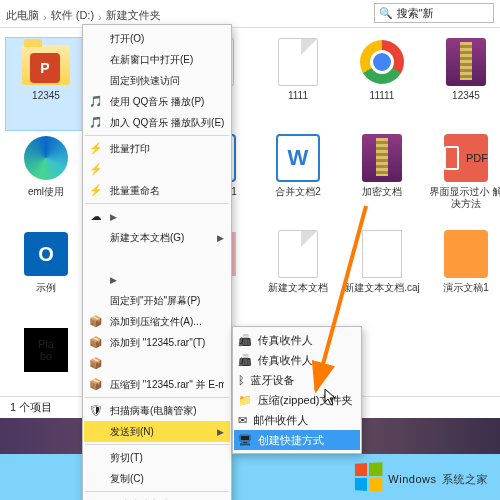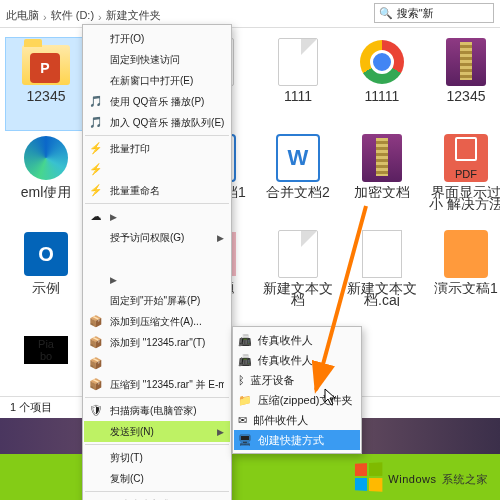--- a/index.html
+++ b/index.html
@@ -2,57 +2,57 @@
 <html><head>
 <meta charset="utf-8">
 <style>
 *{margin:0;padding:0;box-sizing:border-box;font-family:"Microsoft YaHei","Segoe UI",sans-serif;font-size:11px;color:#222}
 body{width:500px;height:500px;overflow:hidden;background:#fff;position:relative}
 .addr{height:28px;display:flex;align-items:flex-end;border-bottom:1px solid #ddd;padding:4px 6px;background:#fff}
 .crumb{color:#444}.sep{margin:0 4px;color:#888}
 .search{margin-left:auto;width:120px;height:20px;border:1px solid #bbb;padding:0 4px;color:#999;display:flex;align-items:center;gap:4px}
 .files{padding:10px 6px 0 6px;display:grid;grid-template-columns:repeat(6,80px);grid-auto-rows:92px;column-gap:4px;row-gap:4px}
 .file{display:flex;flex-direction:column;align-items:center;gap:4px;text-align:center;position:relative}
-.file .lbl{font-size:14px;line-height:12px;color:#333;max-width:76px;overflow:hidden}
+.file .lbl{font-size:10px;line-height:12px;color:#333;max-width:76px;overflow:hidden}
 .file.sel{background:#cce8ff;outline:1px solid #99d1ff}
 .ico{width:48px;height:48px;display:flex;align-items:center;justify-content:center;border-radius:4px;position:relative}
 .folder-ico{background:linear-gradient(#ffe9a8,#ffd44f);width:48px;height:40px;border-radius:3px;margin-top:6px;position:relative}
 .folder-ico::before{content:"";position:absolute;top:-6px;left:2px;width:18px;height:8px;background:#ffd658;border-radius:2px 2px 0 0}
 .ppt-badge{position:absolute;left:8px;top:8px;width:30px;height:30px;background:#d14424;border-radius:4px;color:#fff;font-size:14px;font-weight:bold;display:flex;align-items:center;justify-content:center}
 .edge-ico{width:44px;height:44px;border-radius:50%;background:conic-gradient(#0b67c9,#39c1d0 120deg,#47d68e 200deg,#0b67c9 360deg)}
 .outlook-ico{width:44px;height:44px;background:#0364b8;border-radius:4px;display:flex;align-items:center;justify-content:center;color:#fff;font-size:20px;font-weight:bold}
-.piano-ico{width:44px;height:28px;background:#000;color:#fff;font-size:8px;display:flex;flex-direction:column;align-items:center;justify-content:center}
+.piano-ico{width:44px;height:44px;background:#000;color:#fff;font-size:8px;display:flex;flex-direction:column;align-items:center;justify-content:center}
 .blank-ico{width:40px;height:48px;border:1px solid #ccc;background:#fff;border-radius:2px;position:relative}
 .blank-ico::after{content:"";position:absolute;top:0;right:0;border-width:8px;border-style:solid;border-color:#ddd #fff #fff #ddd}
 .chrome-ico{width:44px;height:44px;border-radius:50%;background:conic-gradient(#ea4335 0 120deg,#34a853 120deg 240deg,#fbbc05 240deg 360deg);display:flex;align-items:center;justify-content:center}
 .chrome-ico::after{content:"";width:18px;height:18px;border-radius:50%;background:#4285f4;border:3px solid #fff}
 .rar-ico{width:40px;height:48px;background:linear-gradient(#8e3a83,#5a2060);border-radius:3px;position:relative}
 .rar-ico::before{content:"";position:absolute;left:14px;top:4px;width:12px;height:38px;background:repeating-linear-gradient(#d9c06a 0 3px,#a98a3a 3px 6px)}
 .word-ico{width:44px;height:48px;border:2px solid #2b7cd3;border-radius:4px;color:#2b7cd3;display:flex;align-items:center;justify-content:center;font-size:22px;font-weight:bold;background:#fff}
-.pdf-ico{width:44px;height:48px;background:#e8604c;border-radius:4px;color:#fff;display:flex;flex-direction:column;align-items:center;justify-content:center;font-size:10px;gap:7px}
+.pdf-ico{width:44px;height:48px;background:#e8604c;border-radius:4px;color:#fff;display:flex;flex-direction:row;align-items:center;justify-content:center;font-size:10px;gap:7px}
 .pdf-ico .pg{width:22px;height:24px;border:2px solid #fff;border-radius:2px}
 .pink-ico{width:44px;height:44px;background:#f1b6c0;display:flex;align-items:center;justify-content:center}
 .pink-ico::after{content:"";width:10px;height:10px;background:#b34c5a}
 .caj-ico{width:40px;height:48px;background:#fff;border:1px solid #ccc}
 .video-ico{width:44px;height:48px;background:#ff9a3c;border-radius:4px}
 .ctx{position:absolute;top:24px;left:82px;width:150px;background:#fafafa;border:1px solid #bcbcbc;box-shadow:2px 3px 8px rgba(0,0,0,.25);padding:3px 1px;z-index:20}
 .ctx .it{display:flex;align-items:center;height:21px;padding:0 6px 0 4px;gap:6px;cursor:default}
-.ctx .it.hi{background:#bef264}
+.ctx .it.hi{background:#fde047}
 .ctx .sepline{height:1px;background:#d8d8d8;margin:2px 1px}
 .ctx .ic{width:16px;height:16px;display:flex;align-items:center;justify-content:center;font-size:11px}
 .ctx .txt{flex:1;font-size:10px;white-space:nowrap;overflow:hidden}
 .ctx .arr{font-size:9px;color:#555}
 .sub{position:absolute;top:326px;left:232px;width:130px;background:#fafafa;border:1px solid #bcbcbc;box-shadow:2px 3px 8px rgba(0,0,0,.25);padding:3px 1px;z-index:21}
 .sub .it{display:flex;align-items:center;height:20px;padding:0 6px 0 4px;gap:6px}
 .sub .it.hi{background:#3a9bf2;color:#fff}
 .sub .it.hi .txt{color:#fff}
 .arrow{position:absolute;top:200px;left:312px;z-index:25;pointer-events:none}
 .status{position:absolute;bottom:82px;left:0;width:100%;height:22px;border-top:1px solid #ddd;background:#fff;display:flex;align-items:center;padding:0 10px;font-size:11px;color:#444}
 .deco{position:absolute;bottom:46px;left:0;width:100%;height:36px;background:linear-gradient(90deg,#4a365f,#7a5a6b,#3b2f4a)}
-.brand{position:absolute;bottom:0;left:0;width:100%;height:46px;background:#84cc16;display:flex;align-items:center;justify-content:flex-end;padding:0 12px;gap:6px}
+.brand{position:absolute;bottom:0;left:0;width:100%;height:46px;background:#7dd3fc;display:flex;align-items:center;justify-content:flex-end;padding:0 12px;gap:6px}
 .brand .winlogo{width:28px;height:28px;display:grid;grid-template-columns:1fr 1fr;grid-template-rows:1fr 1fr;gap:2px;transform:perspective(60px) rotateY(-12deg)}
 .brand .winlogo div:nth-child(1){background:#f25022}.brand .winlogo div:nth-child(2){background:#7fba00}.brand .winlogo div:nth-child(3){background:#00a4ef}.brand .winlogo div:nth-child(4){background:#ffb900}
 .brand .bt{font-size:18px;color:#1b5fb4;letter-spacing:.5px}
 .cursor{position:absolute;top:388px;left:324px;z-index:40;pointer-events:none}
 </style>
 </head>
 <body>
 
 <div class="addr">
   <span class="crumb">此电脑</span>
@@ -180,25 +180,25 @@
     </div>
 </div>
 
 <div class="ctx" id="ctx">
     <div class="it">
       <span class="ic"></span>
       <span class="txt">打开(O)</span>
     </div>
     <div class="it">
       <span class="ic"></span>
+      <span class="txt">在新窗口中打开(E)</span>
+    </div>
+    <div class="it">
+      <span class="ic"></span>
       <span class="txt">固定到快速访问</span>
-    </div>
-    <div class="it">
-      <span class="ic"></span>
-      <span class="txt">在新窗口中打开(E)</span>
     </div>
     <div class="it">
       <span class="ic">🎵</span>
       <span class="txt">使用 QQ音乐 播放(P)</span>
     </div>
     <div class="it">
       <span class="ic">🎵</span>
       <span class="txt">加入 QQ音乐 播放队列(E)</span>
     </div>
     <div class="sepline"></div>
@@ -213,21 +213,21 @@
       <span class="ic">⚡</span>
       <span class="txt">批量重命名</span>
     </div>
     <div class="sepline"></div>
     <div class="it">
       <span class="ic">☁</span>
       <span class="arr">▶</span>
     </div>
     <div class="it">
       <span class="ic"></span>
-      <span class="txt">授予访问权限(G)</span>
+      <span class="txt">新建文本文档(G)</span>
       <span class="arr">▶</span>
     </div>
     <div class="it">
       <span class="ic"></span>
     </div>
     <div class="it">
       <span class="ic"></span>
       <span class="arr">▶</span>
     </div>
     <div class="it">

